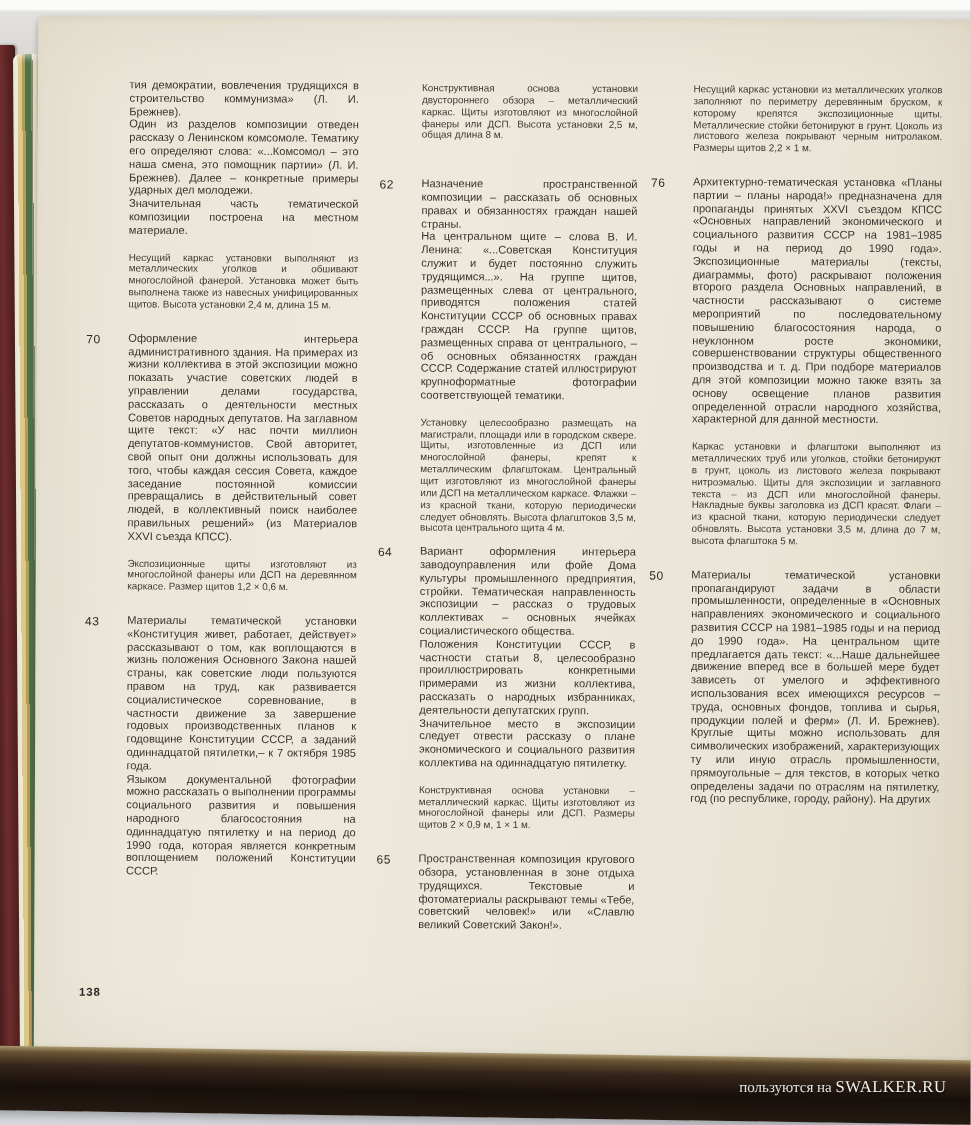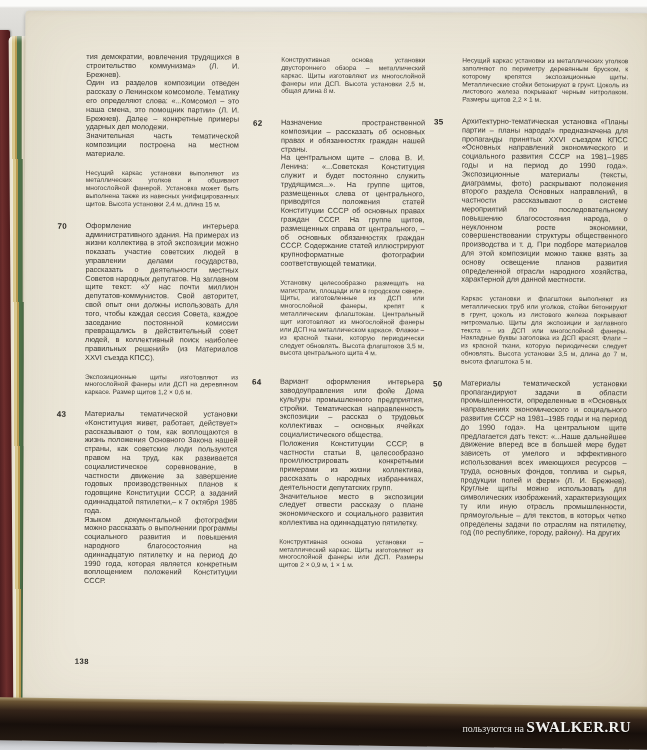--- a/index.html
+++ b/index.html
@@ -47,46 +47,46 @@
   }
   .column{position:absolute;}
   .col1{left:61px;top:42px;width:153px;}
   .col2{left:256px;top:44px;width:144px;}
   .col3{left:437px;top:44px;width:166px;}
   .blk{position:relative;}
   .blk.spec{margin-top:10px;}
   .blk.numbered{margin-top:14px;}
   .pnum{
     position:absolute;left:-28px;top:0;width:24px;
-    font-size:8px;font-weight:bold;color:#2d2b27;letter-spacing:.3px;
+    font-size:8px;font-weight:normal;color:#2d2b27;letter-spacing:.3px;
   }
   .ptext{
     margin:0;text-align:justify;white-space:pre-line;
     color:#35332e;
   }
   .body .ptext{font-size:7.4px;line-height:8.8px;}
   .spec .ptext{font-size:6.6px;line-height:7.85px;color:#3c3a34;}
   .page-number{
-    position:absolute;left:52px;top:646px;
+    position:absolute;left:30px;top:646px;
     font-size:7.6px;font-weight:bold;color:#2d2b27;letter-spacing:.6px;
   }
   
   .bottom-band{
     position:absolute;left:-6px;top:702px;width:662px;height:43px;
     background:linear-gradient(180deg,#a9986f 0%,#6a5434 9%,#35251a 30%,#170f0b 62%,#241a12 100%);
     transform:rotate(0.85deg);
     box-shadow:0 3px 6px rgba(0,0,0,.25);
   }
   .watermark{
     position:absolute;right:16px;top:719px;
     color:#e4e3df;font-family:"Liberation Serif", serif;font-size:10px;
     text-shadow:0 1px 1px rgba(0,0,0,.6);
     white-space:nowrap;
   }
-  .watermark .brand{font-weight:bold;font-size:15px;letter-spacing:.4px;color:#f2f1ee;}
+  .watermark .brand{font-weight:normal;font-size:11px;letter-spacing:.4px;color:#f2f1ee;}
 </style>
 </head>
 <body>
 
 <div class="photo-bg"></div>
 
 <div class="spine"></div>
 <div class="edge-stack"></div>
 
 <div class="page">
@@ -119,37 +119,41 @@
       <p class="ptext">Конструктивная основа установки двустороннего обзора – металлический каркас. Щиты изготовляют из многослойной фанеры или ДСП. Высота установки 2,5 м, общая длина 8 м.</p>
     </div>
     <div class="blk body numbered" style="margin-top:24px;">
       <span class="pnum">62</span>
       <p class="ptext">Назначение пространственной композиции – рассказать об основных правах и обязанностях граждан нашей страны.
 На центральном щите – слова В. И. Ленина: «...Советская Конституция служит и будет постоянно служить трудящимся...». На группе щитов, размещенных слева от центрального, приводятся положения статей Конституции СССР об основных правах граждан СССР. На группе щитов, размещенных справа от центрального, – об основных обязанностях граждан СССР. Содержание статей иллюстрируют крупноформатные фотографии соответствующей тематики.</p>
     </div>
     <div class="blk spec">
       <p class="ptext">Установку целесообразно размещать на магистрали, площади или в городском сквере. Щиты, изготовленные из ДСП или многослойной фанеры, крепят к металлическим флагштокам. Центральный щит изготовляют из многослойной фанеры или ДСП на металлическом каркасе. Флажки – из красной ткани, которую периодически следует обновлять. Высота флагштоков 3,5 м, высота центрального щита 4 м.</p>
     </div>
-    <div class="blk body numbered" style="margin-top:21px;">
+    <div class="blk body numbered" style="margin-top:7px;">
       <span class="pnum">64</span>
       <p class="ptext">Вариант оформления интерьера заводоуправления или фойе Дома культуры промышленного предприятия, стройки. Тематическая направленность экспозиции – рассказ о трудовых коллективах – основных ячейках социалистического общества.
 Положения Конституции СССР, в частности статьи 8, целесообразно проиллюстрировать конкретными примерами из жизни коллектива, рассказать о народных избранниках, деятельности депутатских групп.
 Значительное место в экспозиции следует отвести рассказу о плане экономического и социального развития коллектива на одиннадцатую пятилетку.</p>
     </div>
     <div class="blk spec">
       <p class="ptext">Конструктивная основа установки – металлический каркас. Щиты изготовляют из многослойной фанеры или ДСП. Размеры щитов 2 × 0,9 м, 1 × 1 м.</p>
     </div>
+    <div class="blk body numbered">
+      <span class="pnum">65</span>
+      <p class="ptext">Пространственная композиция кругового обзора, установленная в зоне отдыха трудящихся. Текстовые и фотоматериалы раскрывают темы «Тебе, советский человек!» или «Славлю великий Советский Закон!».</p>
+    </div>
   </div>
 
   <div class="column col3">
     <div class="blk spec" style="margin-top:0;">
       <p class="ptext">Несущий каркас установки из металлических уголков заполняют по периметру деревянным бруском, к которому крепятся экспозиционные щиты. Металлические стойки бетонируют в грунт. Цоколь из листового железа покрывают черным нитролаком. Размеры щитов 2,2 × 1 м.</p>
     </div>
     <div class="blk body numbered">
-      <span class="pnum">35</span>
+      <span class="pnum">76</span>
       <p class="ptext">Архитектурно-тематическая установка «Планы партии – планы народа!» предназначена для пропаганды принятых XXVI съездом КПСС «Основных направлений экономического и социального развития СССР на 1981–1985 годы и на период до 1990 года». Экспозиционные материалы (тексты, диаграммы, фото) раскрывают положения второго раздела Основных направлений, в частности рассказывают о системе мероприятий по последовательному повышению благосостояния народа, о неуклонном росте экономики, совершенствовании структуры общественного производства и т. д. При подборе материалов для этой композиции можно также взять за основу освещение планов развития определенной отрасли народного хозяйства, характерной для данной местности.</p>
     </div>
     <div class="blk spec">
       <p class="ptext">Каркас установки и флагштоки выполняют из металлических труб или уголков, стойки бетонируют в грунт, цоколь из листового железа покрывают нитроэмалью. Щиты для экспозиции и заглавного текста – из ДСП или многослойной фанеры. Накладные буквы заголовка из ДСП красят. Флаги – из красной ткани, которую периодически следует обновлять. Высота установки 3,5 м, длина до 7 м, высота флагштока 5 м.</p>
     </div>
     <div class="blk body numbered">
       <span class="pnum">50</span>
       <p class="ptext">Материалы тематической установки пропагандируют задачи в области промышленности, определенные в «Основных направлениях экономического и социального развития СССР на 1981–1985 годы и на период до 1990 года». На центральном щите предлагается дать текст: «...Наше дальнейшее движение вперед все в большей мере будет зависеть от умелого и эффективного использования всех имеющихся ресурсов – труда, основных фондов, топлива и сырья, продукции полей и ферм» (Л. И. Брежнев). Круглые щиты можно использовать для символических изображений, характеризующих ту или иную отрасль промышленности, прямоугольные – для текстов, в которых четко определены задачи по отраслям на пятилетку, год (по республике, городу, району). На других</p>
     </div>
   </div>

